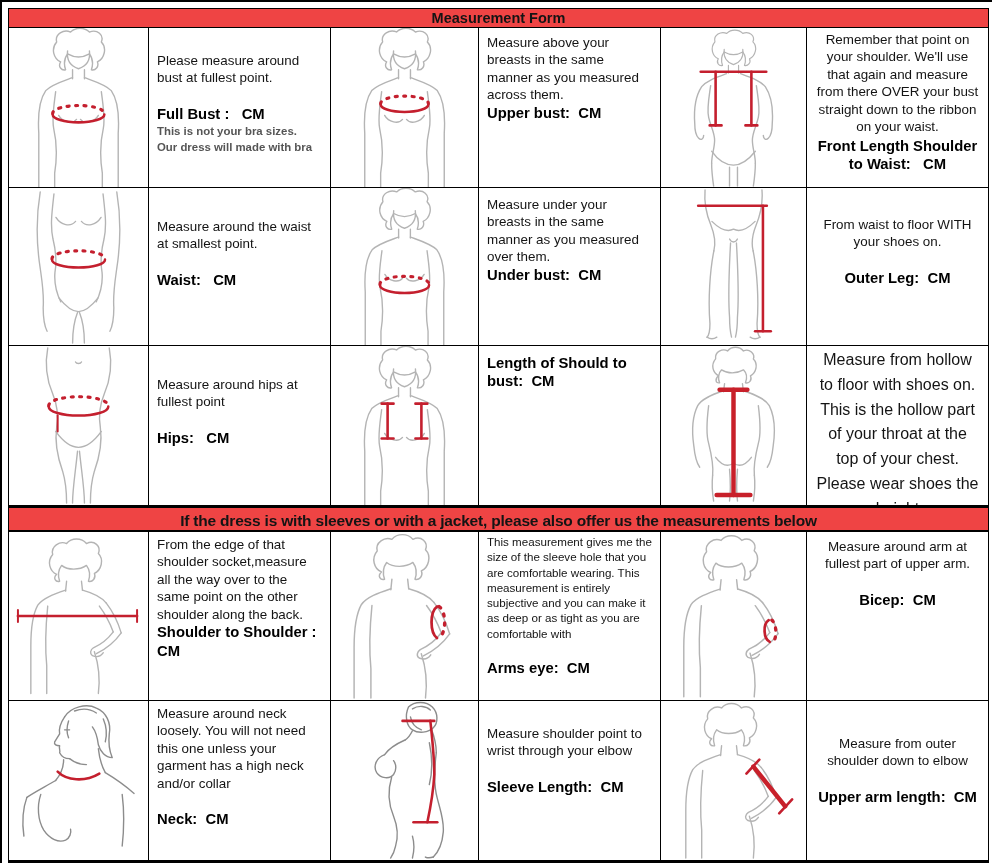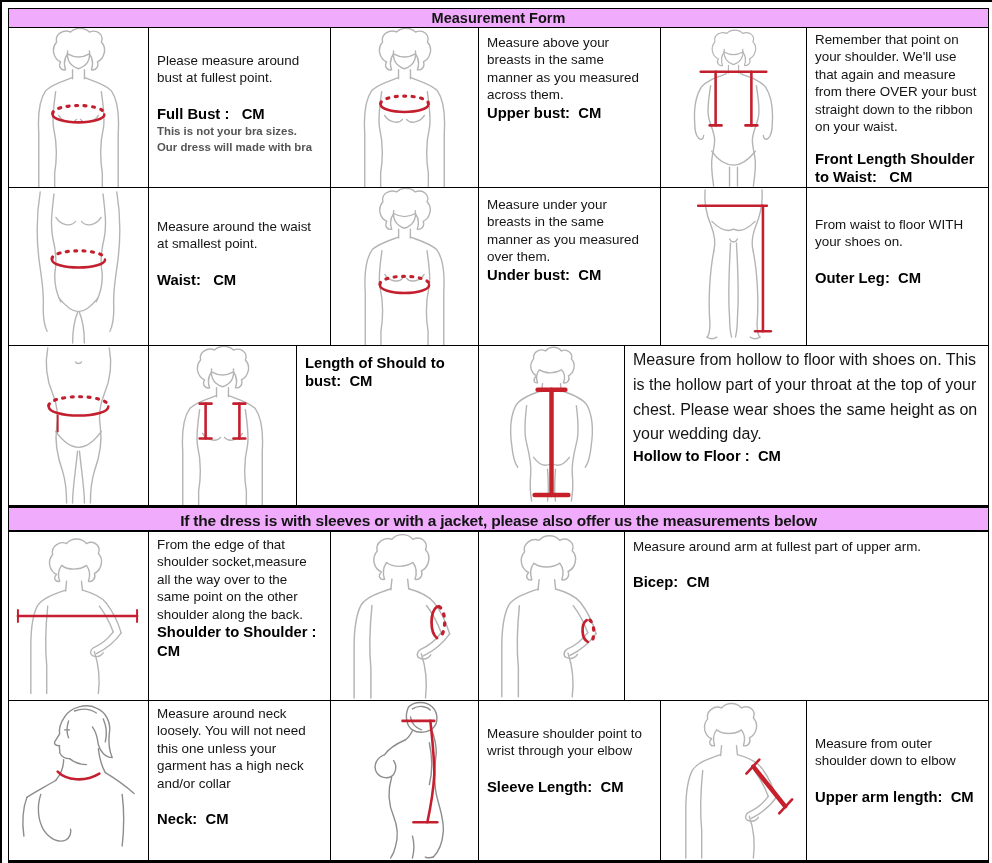--- a/index.html
+++ b/index.html
@@ -3,39 +3,39 @@
 <meta charset="utf-8">
 <style>
   html,body{margin:0;padding:0;background:#fff;}
   body{
     width:992px;height:863px;position:relative;overflow:hidden;
     font-family:"Liberation Sans", sans-serif;color:#141414;
     border-top:2px solid #000;border-left:2px solid #000;box-sizing:border-box;
   }
   .table{
     position:absolute;left:6px;top:6px;width:979px;
-    border:1px solid #000;border-bottom-width:3px;background:#f0abfc;
+    border:1px solid #000;border-bottom-width:3px;background:#ef4444;
   }
   .row{display:flex;}
   .cell{box-sizing:border-box;border-right:1px solid #000;border-bottom:1px solid #000;overflow:hidden;background:#fff;}
   .cell:last-child{border-right:none;}
-  .c1{width:140px;} .c2{width:182px;} .c3{width:148px;} .c4{width:182px;} .c5{width:146px;} .c6{flex:1;}
+  .c1{width:140px;} .c2{width:182px;} .c3{width:148px;} .c4{width:182px;} .c5{width:146px;} .c6{flex:1;text-align:center;}
   .header-cell{
     width:100%;text-align:center;font-weight:bold;font-size:14.5px;
     line-height:18px;border-bottom:1px solid #000;box-sizing:border-box;
   }
   .banner-cell{
     width:100%;text-align:center;font-weight:bold;font-size:15.5px;
     line-height:25px;border-top:2px solid #000;border-bottom:2px solid #000;
     box-sizing:border-box;letter-spacing:-0.2px;
   }
   .txt{padding:6px 8px 4px 8px;}
   .desc{font-size:13.4px;line-height:1.3;color:#141414;white-space:pre-wrap;}
   .label{font-size:14.8px;font-weight:700;line-height:1.25;color:#000;white-space:pre-wrap;}
-  .label.mt0{margin-top:14px;}
+  .label.mt0{margin-top:1px;}
   .label.mt18{margin-top:18px;}
   .sm-desc .desc{font-size:16px;line-height:1.55;font-weight:400;}
   .xs-desc .desc{font-size:11.6px;line-height:1.32;}
   .note{margin-top:1px;}
   .note-line{font-size:11.4px;font-weight:700;color:#555;line-height:1.4;white-space:pre-wrap;}
   svg.fig{width:100%;height:100%;display:block;fill:none;stroke:#b4b4b4;stroke-width:1.4;stroke-linecap:round;stroke-linejoin:round;}
   svg.fig.dark{stroke:#8c8c8c;}
   svg.fig .red{stroke:#c41f2e;stroke-width:2.6;fill:none;}
   svg.fig .red-dash{stroke:#c41f2e;stroke-width:3.2;fill:none;stroke-dasharray:2 6.5;}
   svg.fig .red-thin{stroke:#c41f2e;stroke-width:2;fill:none;}
@@ -184,20 +184,24 @@
         <path d="M39,2 C36,18 38,34 44,48 C49,60 50,70 48,82 C46,96 49,112 54,126 C57,136 58,148 58,158"></path>
         <path d="M101,2 C104,18 102,34 96,48 C91,60 90,70 92,82 C94,96 91,112 86,126 C83,136 82,148 82,158"></path>
         <path d="M67,16 C68,18 72,18 73,16"></path>
         <path d="M47,86 C55,97 63,102 70,102 C77,102 85,97 93,86"></path>
         <path d="M64,158 C64,144 67,126 69,106 M76,158 C76,144 73,126 71,106"></path>
         <path class="red" d="M40,61 A30,9 0 0 0 100,61"></path>
         <path class="red-dash" d="M40,60 A30,9 0 0 1 100,60"></path>
         <path class="red-thin" d="M49,70 L49,86"></path>
       </svg>
     </div>
+    <div class="cell c2 txt" style="padding-top:30px">
+      <div class="desc">Measure around hips at fullest point</div>
+      <div class="label mt18">Hips:   CM</div>
+    </div>
     <div class="cell c3">
       <svg class="fig" viewBox="0 0 140 160">
         <use href="#g-front"></use>
         <path class="red" d="M53,58 L53,93 M87,58 L87,93"></path>
         <path class="red" d="M47,58 L59,58 M47,93 L59,93 M81,58 L93,58 M81,93 L93,93"></path>
       </svg>
     </div>
     <div class="cell c4 txt" style="padding-top:8px">
       <div class="label">Length of Should to bust:  CM</div>
     </div>
@@ -237,20 +241,24 @@
     <div class="cell c2 txt" style="padding-top:4px">
       <div class="desc">From the edge of that shoulder socket,measure all the way over to the same point on the other shoulder along the back.</div>
       <div class="label">Shoulder to Shoulder : CM</div>
     </div>
     <div class="cell c3">
       <svg class="fig" viewBox="0 0 140 160">
         <use href="#g-akimbo"></use>
         <path class="red" d="M101,71 C94,76 94,96 101,101"></path>
         <path class="red-dash" d="M103,71 C110,76 110,96 103,101"></path>
       </svg>
+    </div>
+    <div class="cell c4 txt xs-desc" style="padding-top:2px">
+      <div class="desc">This measurement gives me the size of the sleeve hole that you are comfortable wearing. This measurement is entirely subjective and you can make it as deep or as tight as you are comfortable with</div>
+      <div class="label mt18">Arms eye:  CM</div>
     </div>
     <div class="cell c5">
       <svg class="fig" viewBox="0 0 140 160">
         <use href="#g-akimbo"></use>
         <path class="red" d="M104,84 C98,88 99,102 105,105"></path>
         <path class="red-dash" d="M107,84 C112,88 112,102 108,105"></path>
       </svg>
     </div>
     <div class="cell c6 txt" style="">
       <div class="desc">Measure around arm at fullest part of upper arm.</div>

